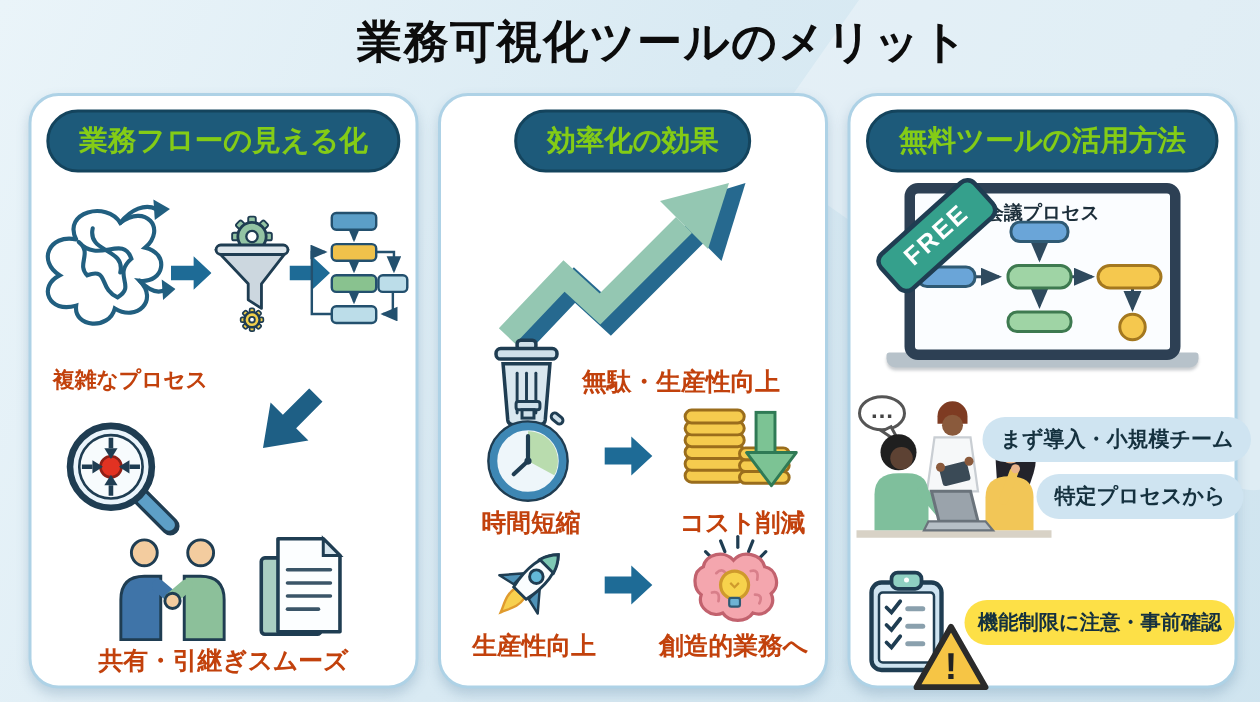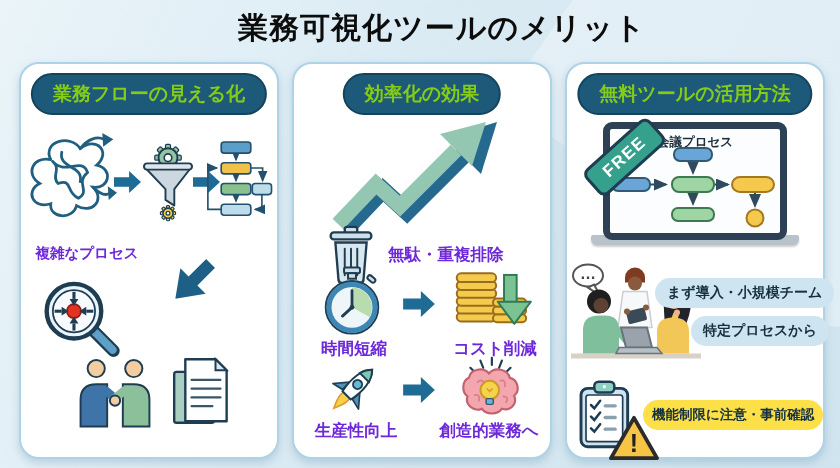--- a/index.html
+++ b/index.html
@@ -22,21 +22,21 @@
     border:2px solid #aed2e6;border-radius:20px;
     box-shadow:0 4px 8px rgba(90,130,160,.28);
   }
   .card-1{left:19px}.card-2{left:292px}.card-3{left:565px}
   .pill-header{
     position:absolute;top:9px;left:50%;transform:translateX(-50%);
     background:#1d5a7a;color:#84cc16;font-weight:800;font-size:19px;white-space:nowrap;
     padding:6px 20px;border-radius:26px;border:2px solid #14445d;
   }
   .abs{position:absolute;}
-  .lbl{position:absolute;font-weight:800;color:#6d28d9;}
+  .lbl{position:absolute;font-weight:800;color:#c2410c;}
   .lbl-sm{font-size:14.5px}.lbl-md{font-size:16.5px}
   .center{text-align:center}
   .bn-text{position:absolute;left:104px;top:222px;width:150px;font-weight:800;
     font-size:16.5px;line-height:1.6;color:#161616;}
   .rot45{transform:rotate(45deg)}
   
   .laptop-screen{
     position:absolute;left:36px;top:58px;width:184px;height:118px;box-sizing:border-box;
     border:7px solid #2d4054;border-radius:9px;background:#fbfdff;
   }
@@ -179,20 +179,21 @@
       <rect x="4" y="22" width="50" height="64" rx="3" fill="#a9cec2" stroke="#1f3d52" stroke-width="3"></rect>
       <path d="M18,6 H56 L70,20 V84 H18 Z" fill="#fcfeff" stroke="#1f3d52" stroke-width="3" stroke-linejoin="round"></path>
       <path d="M56,6 V20 H70 Z" fill="#d9e7ef" stroke="#1f3d52" stroke-width="2.5"></path>
       <g stroke="#3a5568" stroke-width="3" stroke-linecap="round">
         <line x1="26" y1="32" x2="62" y2="32"></line>
           <line x1="26" y1="43" x2="62" y2="43"></line>
         <line x1="26" y1="54" x2="62" y2="54"></line>
           <line x1="26" y1="65" x2="52" y2="65"></line>
       </g>
     </svg>
+    <div class="lbl lbl-md center" style="left:0;top:366px;width:100%">共有・引継ぎスムーズ</div>
   </div>
 
   <div class="card card-2">
     <div class="pill-header">効率化の効果</div>
 
     <svg class="abs" style="left:28px;top:56px" width="200" height="115" viewBox="0 0 200 115">
       <polyline points="23,110 61,70 85,92 141,36" fill="none" stroke="#26698f" stroke-width="17"></polyline>
       <polygon points="175,2 123,18 159,54" fill="#26698f"></polygon>
       <polyline points="16,104 54,64 78,86 134,30" fill="none" stroke="#94c7b2" stroke-width="15"></polyline>
       <polygon points="164,2 118,14 150,46" fill="#94c7b2"></polygon>
@@ -201,21 +202,21 @@
     <svg class="abs" style="left:32px;top:161px" width="50" height="60" viewBox="0 0 64 76">
       <rect x="24" y="2" width="16" height="8" rx="3" fill="#cfe0ea" stroke="#1f3d52" stroke-width="3"></rect>
       <rect x="6" y="9" width="52" height="9" rx="4" fill="#cfe0ea" stroke="#1f3d52" stroke-width="3"></rect>
       <path d="M12,22 H52 L48,70 Q47.5,74 43,74 H21 Q16.5,74 16,70 Z" fill="#d9e7ef" stroke="#1f3d52" stroke-width="3"></path>
       <g stroke="#1f3d52" stroke-width="2.5" stroke-linecap="round">
         <line x1="24" y1="30" x2="24" y2="64"></line>
           <line x1="32" y1="30" x2="32" y2="64"></line>
           <line x1="40" y1="30" x2="40" y2="64"></line>
       </g>
     </svg>
-    <div class="lbl lbl-md" style="left:94px;top:180px">無駄・重複排除</div>
+    <div class="lbl lbl-md" style="left:94px;top:180px">無駄・生産性向上</div>
 
     <svg class="abs" style="left:26px;top:202px" width="64" height="70" viewBox="0 0 80 88">
       <rect x="30" y="2" width="20" height="7" rx="2" fill="#cfe0ea" stroke="#1f3d52" stroke-width="2.5"></rect>
       <rect x="35" y="9" width="10" height="7" fill="#cfe0ea" stroke="#1f3d52" stroke-width="2.5"></rect>
       <rect x="59" y="13" width="11" height="6" rx="3" fill="#cfe0ea" stroke="#1f3d52" stroke-width="2.5" transform="rotate(40 64 16)"></rect>
       <circle cx="40" cy="52" r="33" fill="none" stroke="#1f3d52" stroke-width="2.5"></circle>
       <circle cx="40" cy="52" r="29" fill="#eef6fa" stroke="#3e87b4" stroke-width="6.5"></circle>
       <path d="M40,52 L40,27 A25,25 0 0 1 62,64 Z" fill="#b9dcae"></path>
       <line x1="40" y1="52" x2="40" y2="31" stroke="#1f3d52" stroke-width="3.5" stroke-linecap="round"></line>
       <line x1="40" y1="52" x2="28" y2="63" stroke="#1f3d52" stroke-width="3.5" stroke-linecap="round"></line>

